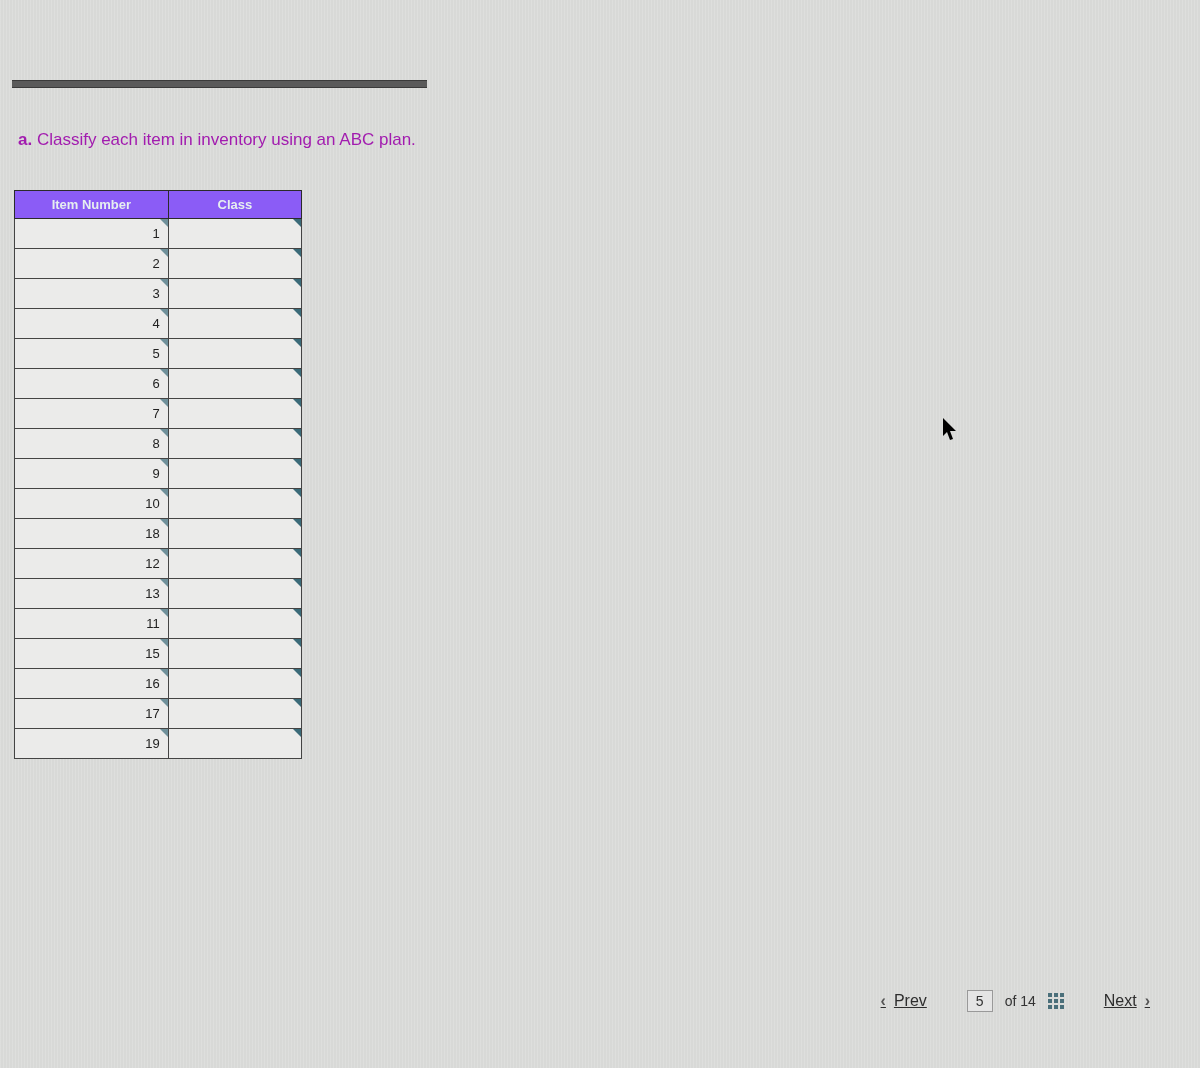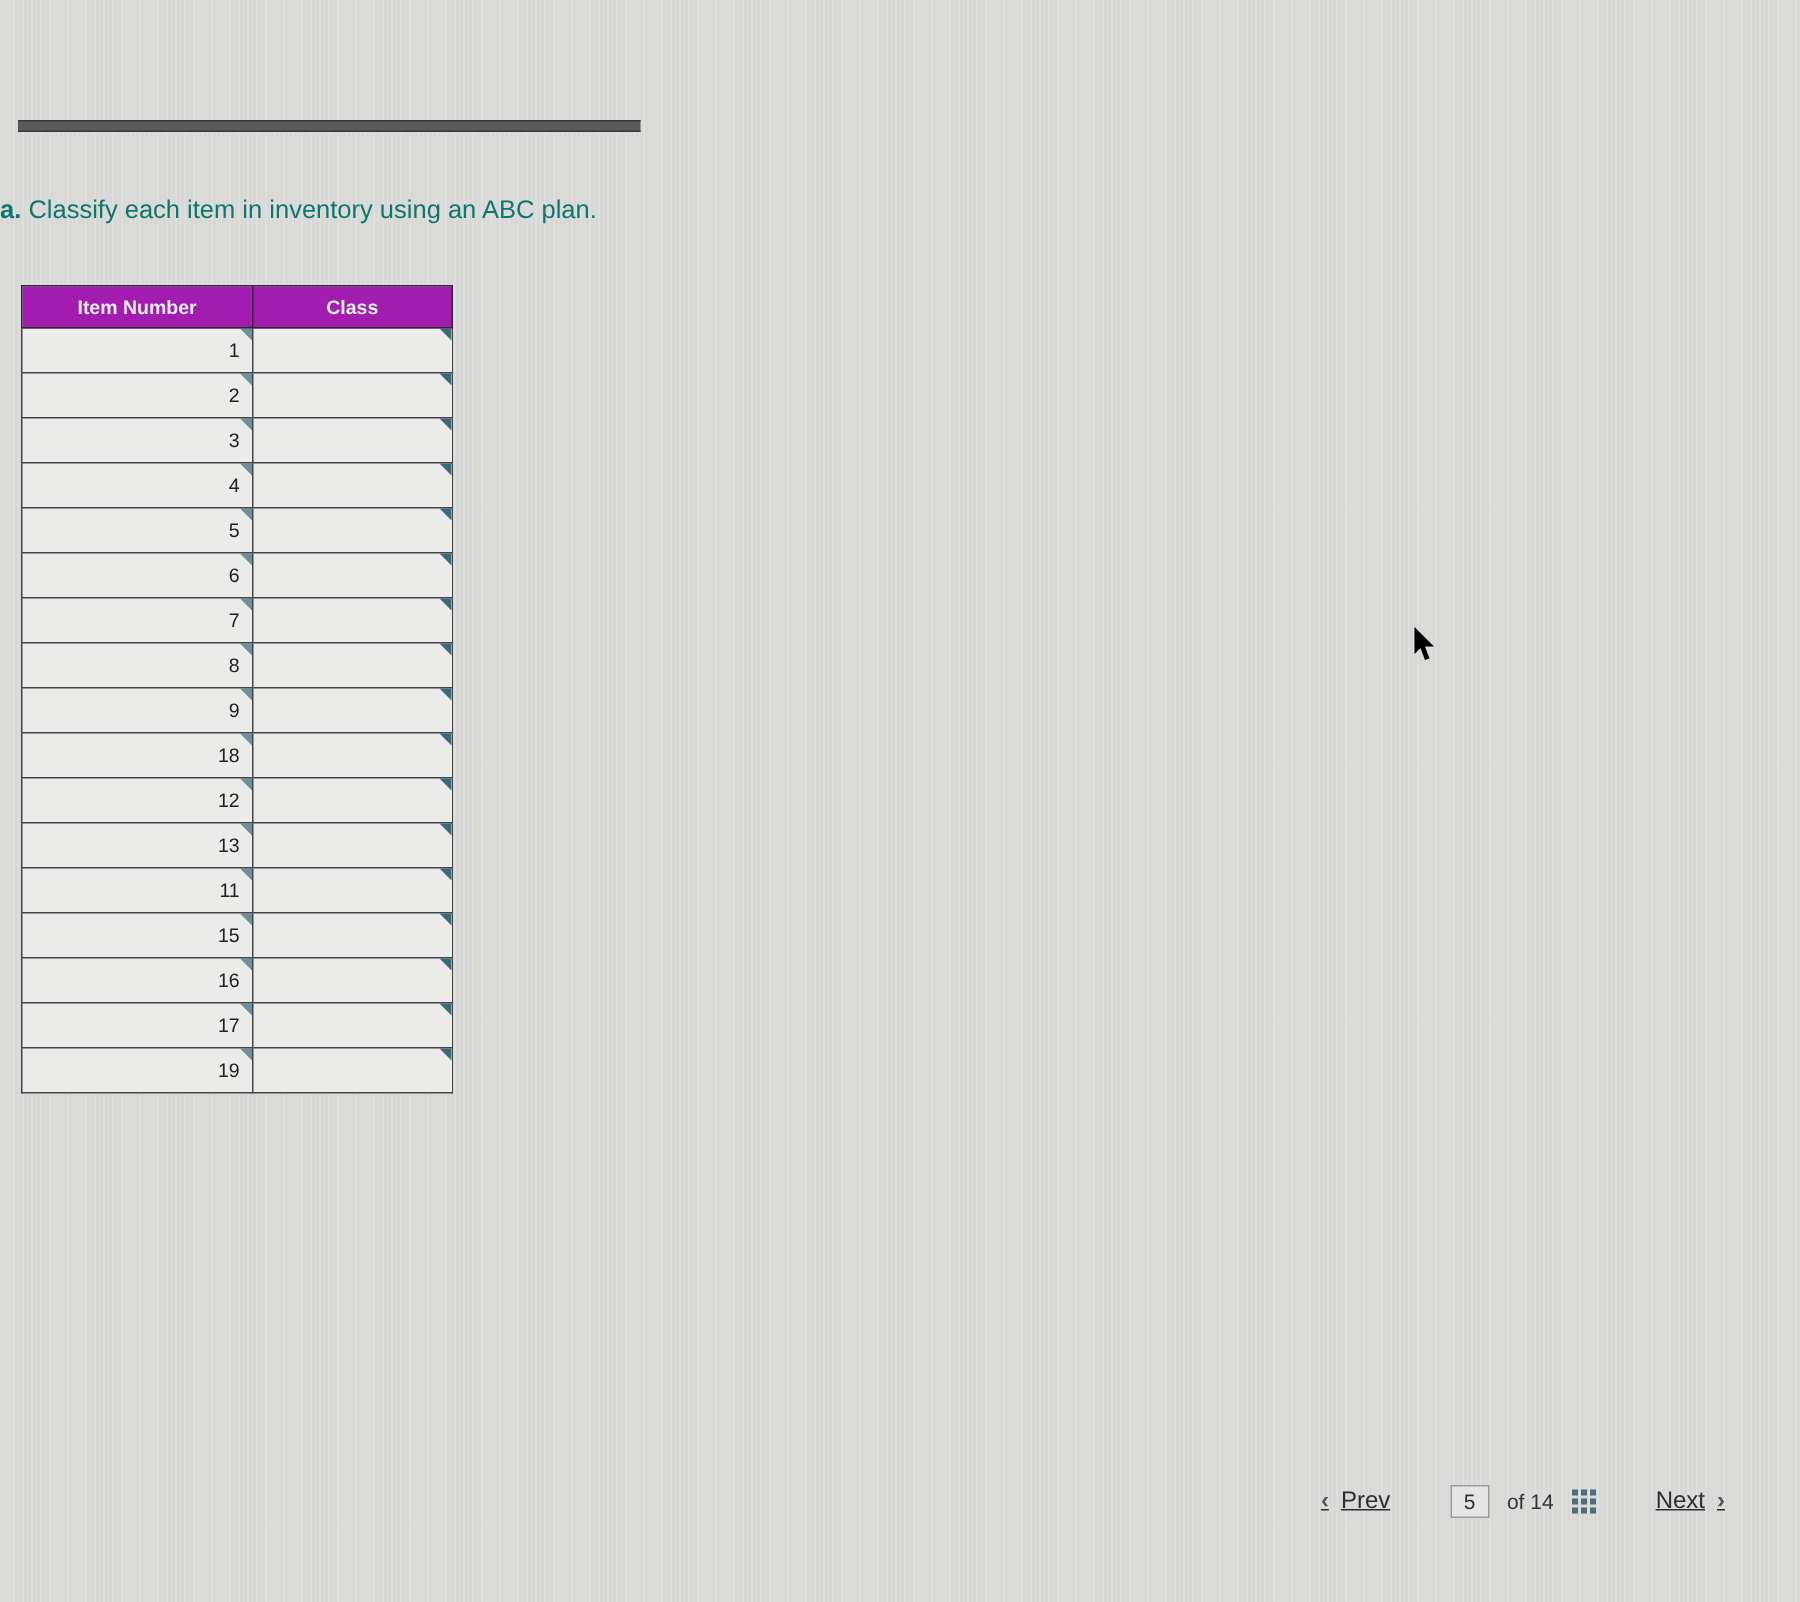--- a/index.html
+++ b/index.html
@@ -22,39 +22,39 @@
     }
     .top-rule {
       width: 415px;
       height: 8px;
       background: #5a5a5a;
       border-top: 1px solid #3a3a3a;
       border-bottom: 1px solid #3a3a3a;
     }
     .question-text {
       margin-top: 42px;
-      margin-left: 0;
+      margin-left: 18px;
       font-size: 17px;
-      color: #0f766e;
+      color: #a21caf;
     }
     .question-text b {
       font-weight: bold;
     }
     .table-wrap {
       margin-top: 40px;
       margin-left: 14px;
       width: 288px;
     }
     table {
       border-collapse: collapse;
       width: 100%;
       background: #ededec;
     }
     th {
-      background: #a21caf;
+      background: #8b5cf6;
       color: #e6eef0;
       font-weight: bold;
       font-size: 13px;
       padding: 6px 4px;
       border: 1px solid #2b2b2b;
       text-align: center;
       height: 28px;
     }
     th.item-head {
       width: 150px;
@@ -220,20 +220,24 @@
         </tr>
         <tr>
           <td class="item-cell">8</td>
           <td class="class-cell"></td>
         </tr>
         <tr>
           <td class="item-cell">9</td>
           <td class="class-cell"></td>
         </tr>
         <tr>
+          <td class="item-cell">10</td>
+          <td class="class-cell"></td>
+        </tr>
+        <tr>
           <td class="item-cell">18</td>
           <td class="class-cell"></td>
         </tr>
         <tr>
           <td class="item-cell">12</td>
           <td class="class-cell"></td>
         </tr>
         <tr>
           <td class="item-cell">13</td>
           <td class="class-cell"></td>

